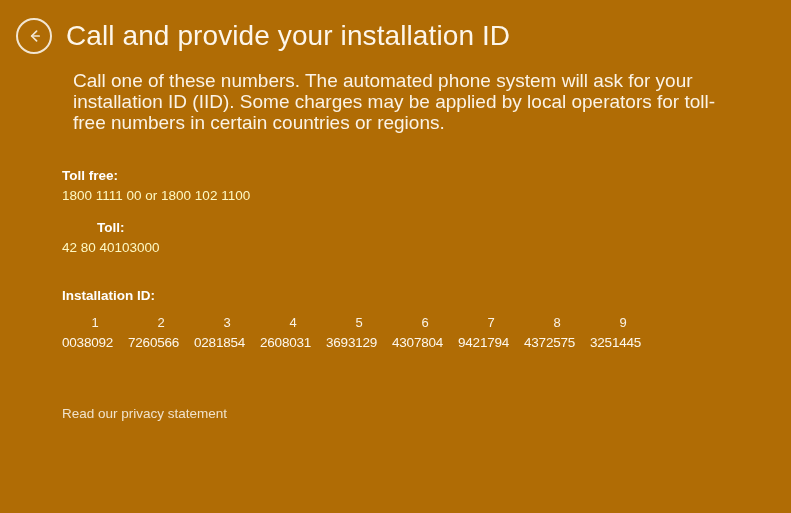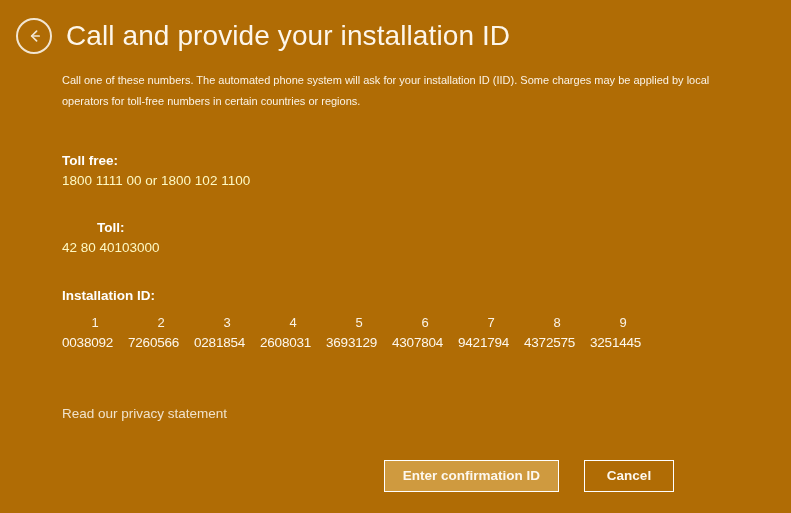--- a/index.html
+++ b/index.html
@@ -51,42 +51,42 @@
     font-weight: 300;
     line-height: 32px;
     color: #fdf6ea;
     letter-spacing: 0.1px;
     white-space: nowrap;
   }
 
   
   .intro {
     position: absolute;
-    left: 62px;
+    left: 73px;
     top: 70px;
     width: 665px;
-    font-size: 11px;
+    font-size: 19px;
     line-height: 21px;
     color: #fbf3e6;
   }
 
   
   .block { position: absolute; left: 62px; }
   .block-label {
     font-size: 13.5px;
     font-weight: bold;
     line-height: 20px;
     color: #ffffff;
   }
   .block-value {
     font-size: 13.5px;
     line-height: 20px;
     color: #fef9c3;
   }
-  #block-tollfree { top: 151px; }
+  #block-tollfree { top: 166px; }
   #block-toll     { top: 218px; text-align: center; }
 
   
   #iid-section { position: absolute; left: 62px; top: 286px; }
   #iid-label {
     font-size: 13.5px;
     font-weight: bold;
     line-height: 20px;
     color: #ffffff;
     margin-bottom: 8px;
@@ -207,18 +207,14 @@
         <div class="iid-digits">3693129</div>
         <div class="iid-digits">4307804</div>
         <div class="iid-digits">9421794</div>
         <div class="iid-digits">4372575</div>
         <div class="iid-digits">3251445</div>
       </div>
   </div>
 
   <a href="#" id="privacy-link">Read our privacy statement</a>
 
-  <div class="footer">
-    <button class="btn primary">Enter confirmation ID</button>
-    <button class="btn secondary">Cancel</button>
-  </div>
 
 </div>
 
 </body></html>

